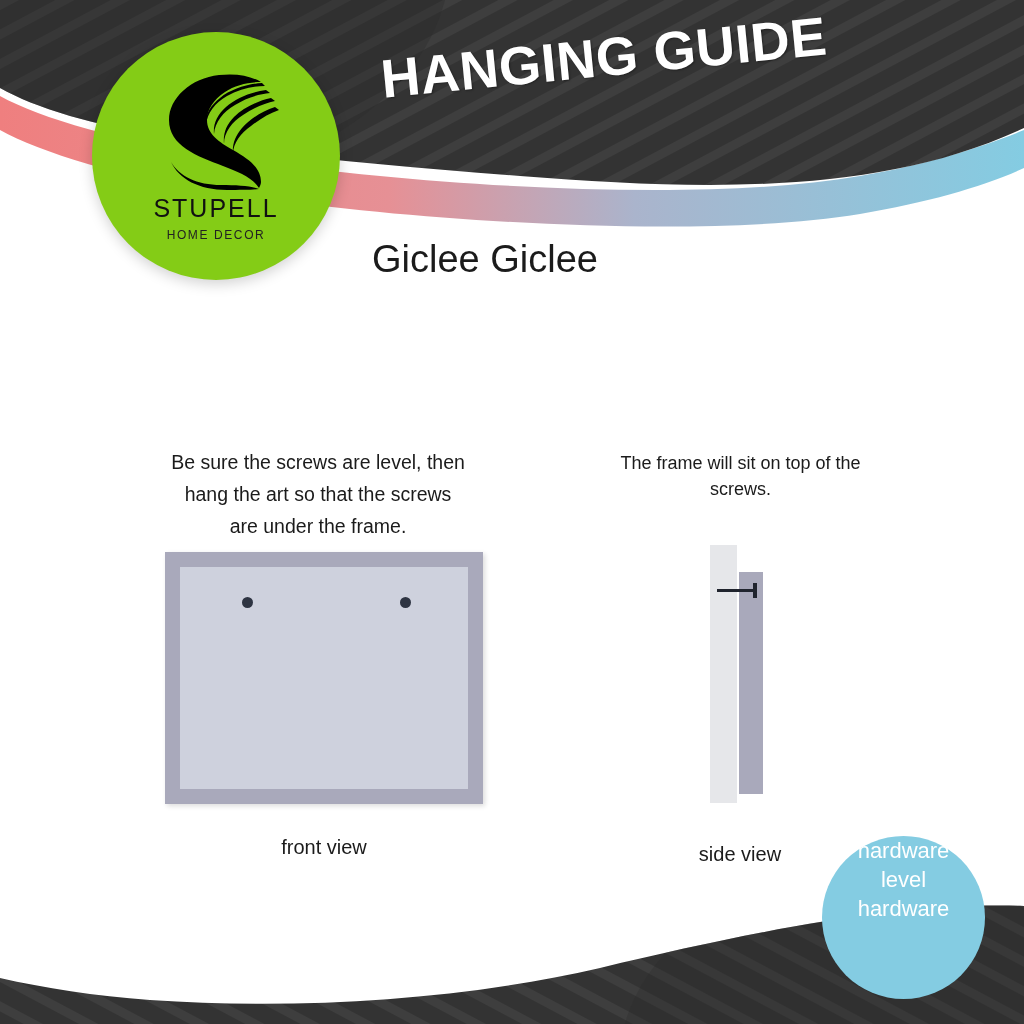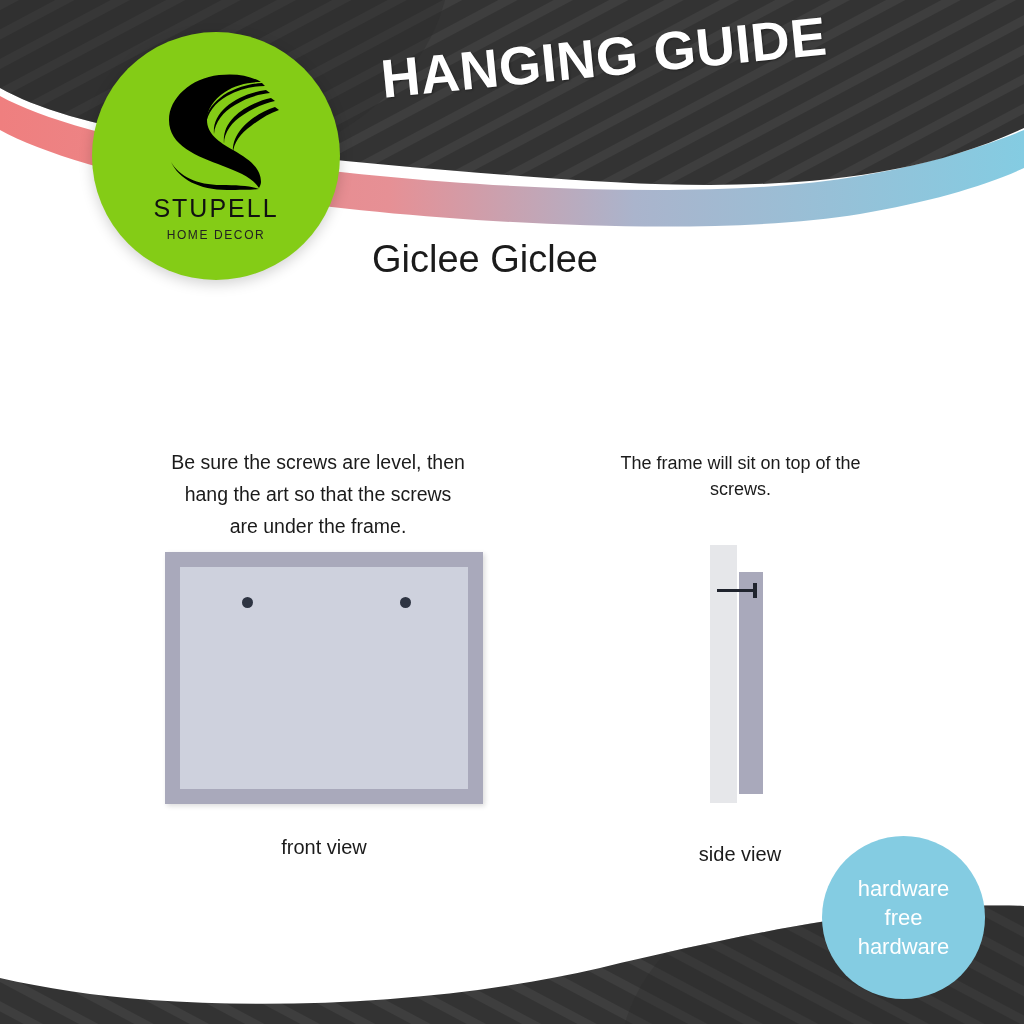--- a/index.html
+++ b/index.html
@@ -216,21 +216,20 @@
     position: absolute;
     left: 822px;
     top: 836px;
     width: 163px;
     height: 163px;
     border-radius: 50%;
     background: #84cce2;
     display: flex;
     flex-direction: column;
     align-items: center;
-    justify-content: center;
     color: #ffffff;
     font-size: 22px;
     line-height: 29px;
     font-weight: 500;
     text-align: center;
   }
 </style>
 </head>
 <body>
 
@@ -326,17 +325,17 @@
     <div class="side-wall"></div>
     <div class="side-frame"></div>
     <div class="side-screw-shaft"></div>
     <div class="side-screw-head"></div>
   </div>
 
   <div class="view-label side">side view</div>
 
   <div class="hw-badge">
     <div>hardware</div>
-    <div>free</div>
+    <div>level</div>
     <div>hardware</div>
   </div>
 
 </div>
 
 </body></html>

